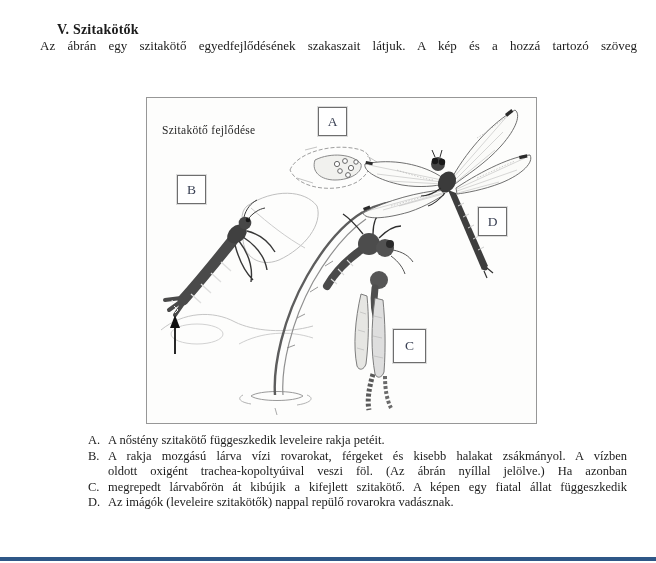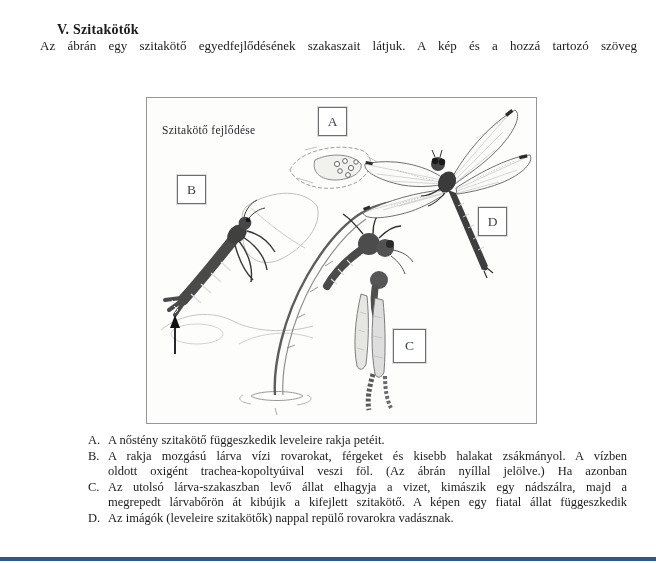--- a/index.html
+++ b/index.html
@@ -154,21 +154,20 @@
     <div class="item">
       <span class="marker">B.</span>
       <div class="lines">
         <div class="jline">A rakja mozgású lárva vízi rovarokat, férgeket és kisebb halakat zsákmányol. A vízben</div>
         <div class="jline">oldott oxigént trachea-kopoltyúival veszi föl. (Az ábrán nyíllal jelölve.) Ha azonban</div>
       </div>
     </div>
     <div class="item">
       <span class="marker">C.</span>
       <div class="lines">
-        <div class="jline">Az utolsó lárva-szakaszban levő állat elhagyja a vizet, kimászik egy nádszálra, majd a</div>
         <div class="jline">megrepedt lárvabőrön át kibújik a kifejlett szitakötő. A képen egy fiatal állat függeszkedik</div>
       </div>
     </div>
     <div class="item">
       <span class="marker">D.</span>
       <div class="lines">
         <div>Az imágók (leveleire szitakötők) nappal repülő rovarokra vadásznak.</div>
       </div>
     </div>
   </div>

